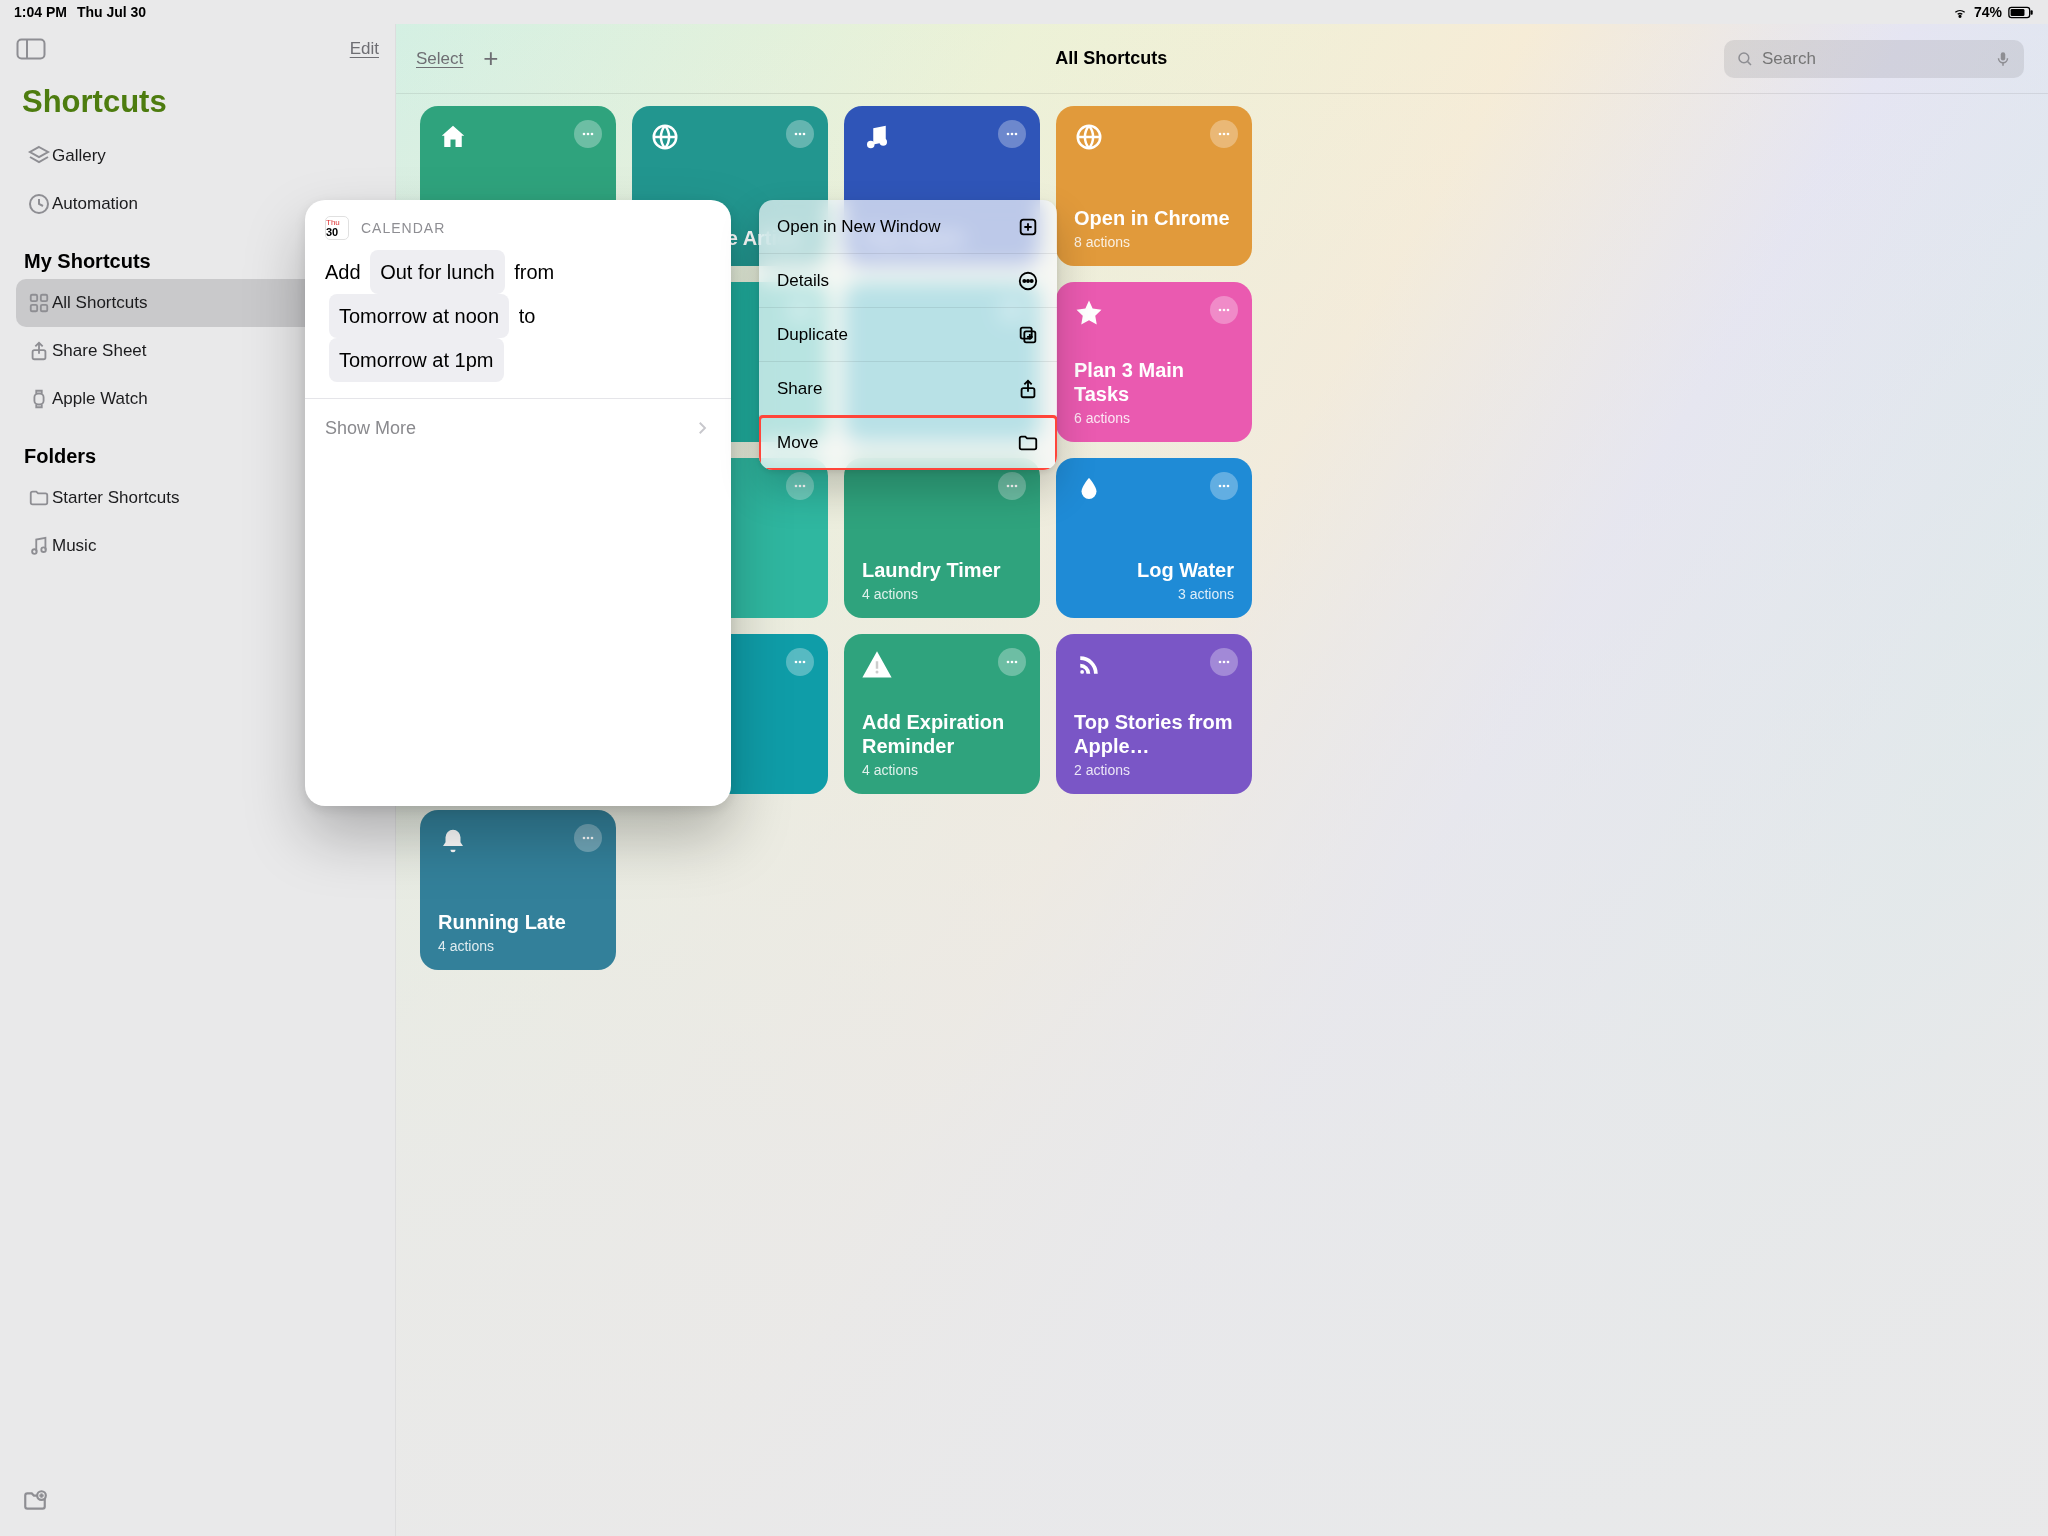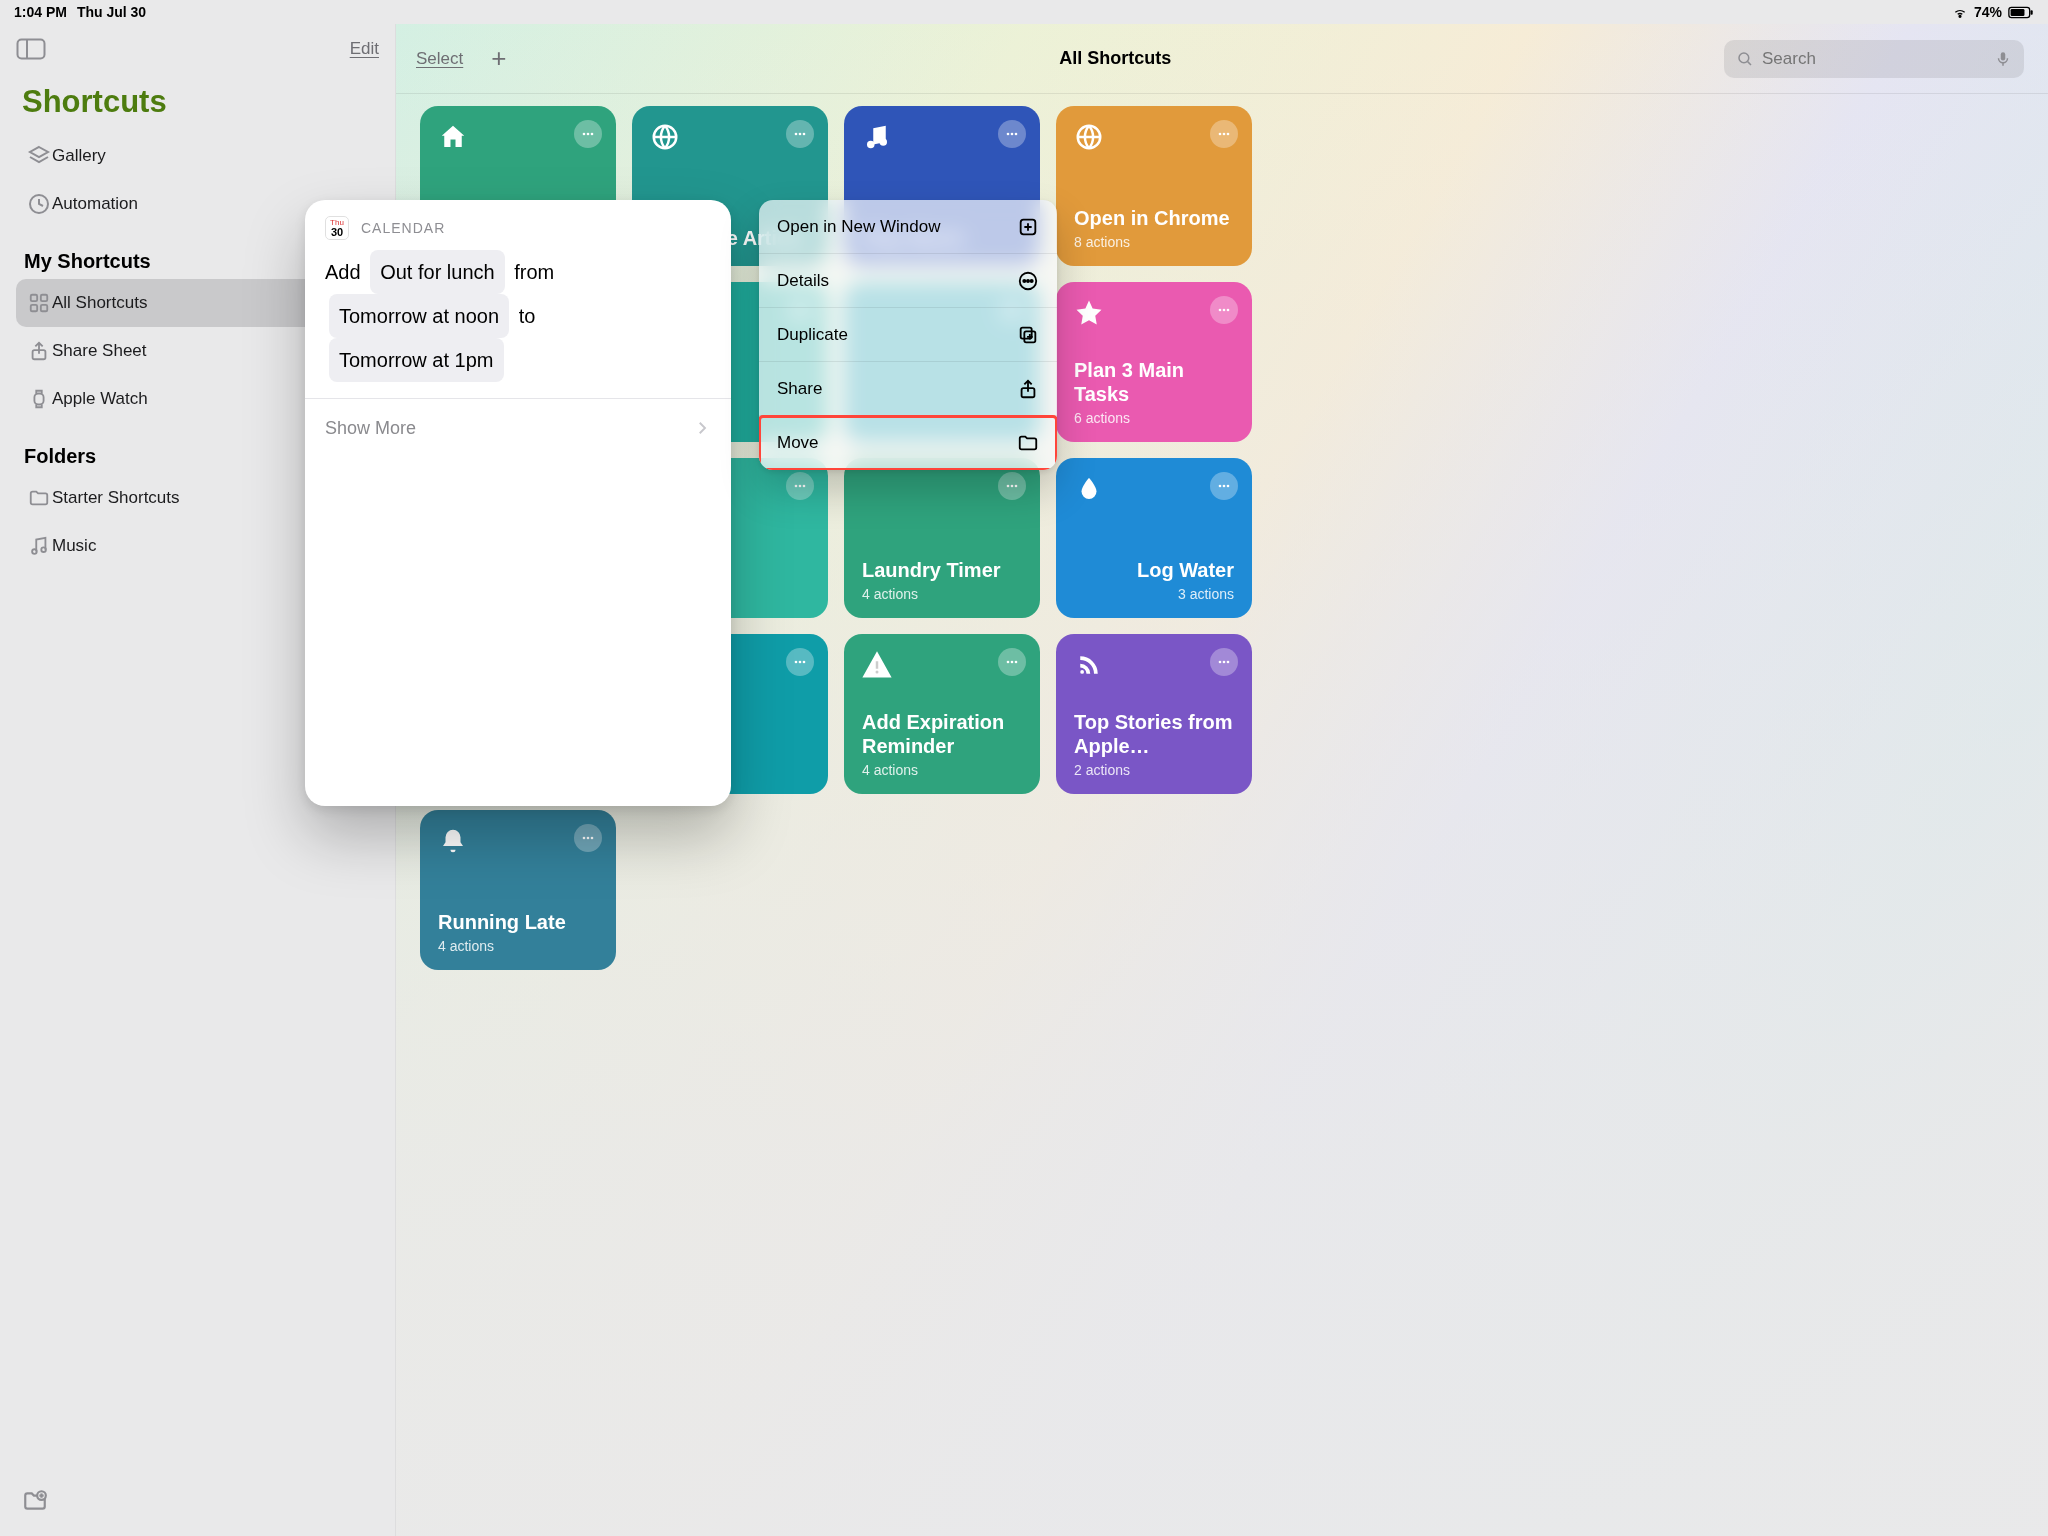--- a/index.html
+++ b/index.html
@@ -46,21 +46,21 @@
   .nav-item.selected { background:#c9c9cb; }
   .section-head { font-size:20px; font-weight:700; color:#000; margin:22px 0 6px 8px; }
 
   .sidebar-bottom { margin-top:auto; padding:6px 6px; }
 
   
   .main-chrome {
     height:70px; display:flex; align-items:center; gap:20px; padding:0 24px 0 20px;
     border-bottom: 1px solid rgba(0,0,0,0.08);
   }
-  .chrome-left { display:flex; align-items:center; gap:28px; }
+  .chrome-left { display:flex; align-items:center; gap:20px; }
   .chrome-select { color:#6e6e73; font-size:17px; text-decoration:underline; text-underline-offset:3px; }
   .chrome-plus { color:#6e6e73; font-size:26px; font-weight:300; }
   .chrome-title { flex:1; text-align:center; font-size:18px; font-weight:700; color:#000; }
   .search {
     width:300px; height:38px; background:rgba(120,120,128,0.18); border-radius:10px;
     display:flex; align-items:center; gap:8px; padding:0 12px; color:#8e8e93;
   }
   .search input { flex:1; border:none; outline:none; background:transparent; font-size:17px; color:#000; }
   .search .mic { margin-left:auto; }
 
@@ -83,21 +83,21 @@
   .tile .sub { font-size:14px; margin-top:4px; opacity:0.85; }
 
   
   .popover {
     position:absolute; top:200px; left:305px; width:426px; background:#fff; border-radius:20px;
     box-shadow: 0 30px 60px rgba(0,0,0,0.25), 0 4px 12px rgba(0,0,0,0.10);
     z-index:30; overflow:hidden; height: 606px;
   }
   .popover .hdr { display:flex; align-items:center; gap:12px; padding:16px 20px 6px 20px; }
   .popover .cal-badge {
-    width:24px; height:24px; border:1px solid #e0e0e0; border-radius:5px; display:flex; flex-direction:column; align-items:center; justify-content:center;
+    width:24px; height:24px; border:1px solid #e0e0e0; border-radius:5px; display:flex; flex-direction:column; align-items:flex-start; justify-content:center;
     font-size:8px; color:#d33; line-height:1;
   }
   .popover .cal-badge .d { font-size:11px; color:#000; font-weight:600; }
   .popover .hdr-label { color:#8e8e93; font-size:14px; letter-spacing:1px; }
   .popover .body { padding:4px 20px 16px 20px; font-size:20px; color:#000; line-height:1.9; }
   .popover .token { background:#eeeef2; border-radius:8px; padding:3px 10px; margin:0 4px; display:inline-block; }
   .popover .divider { height:1px; background:#e5e5e9; }
   .popover .row {
     height:58px; display:flex; align-items:center; justify-content:space-between; padding:0 20px;
     font-size:18px; color:#8a8a8e;

